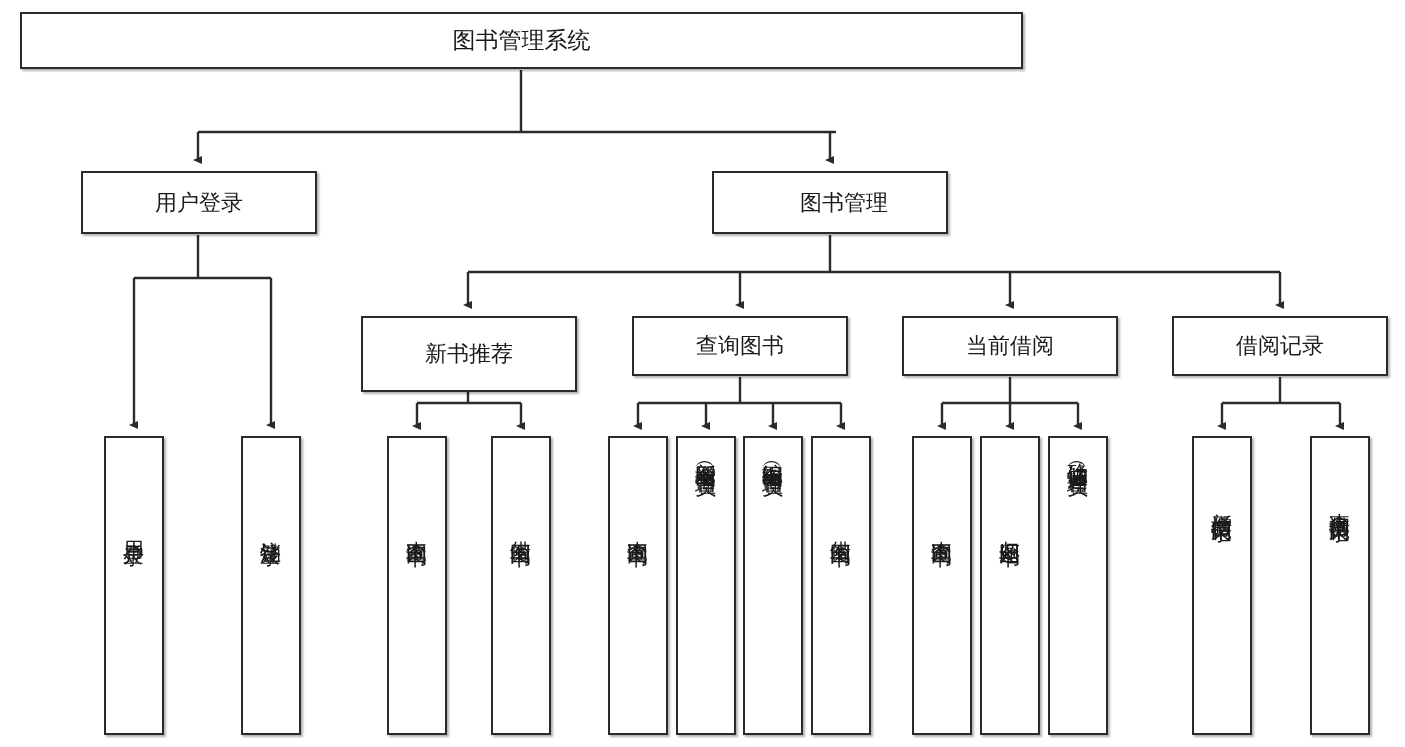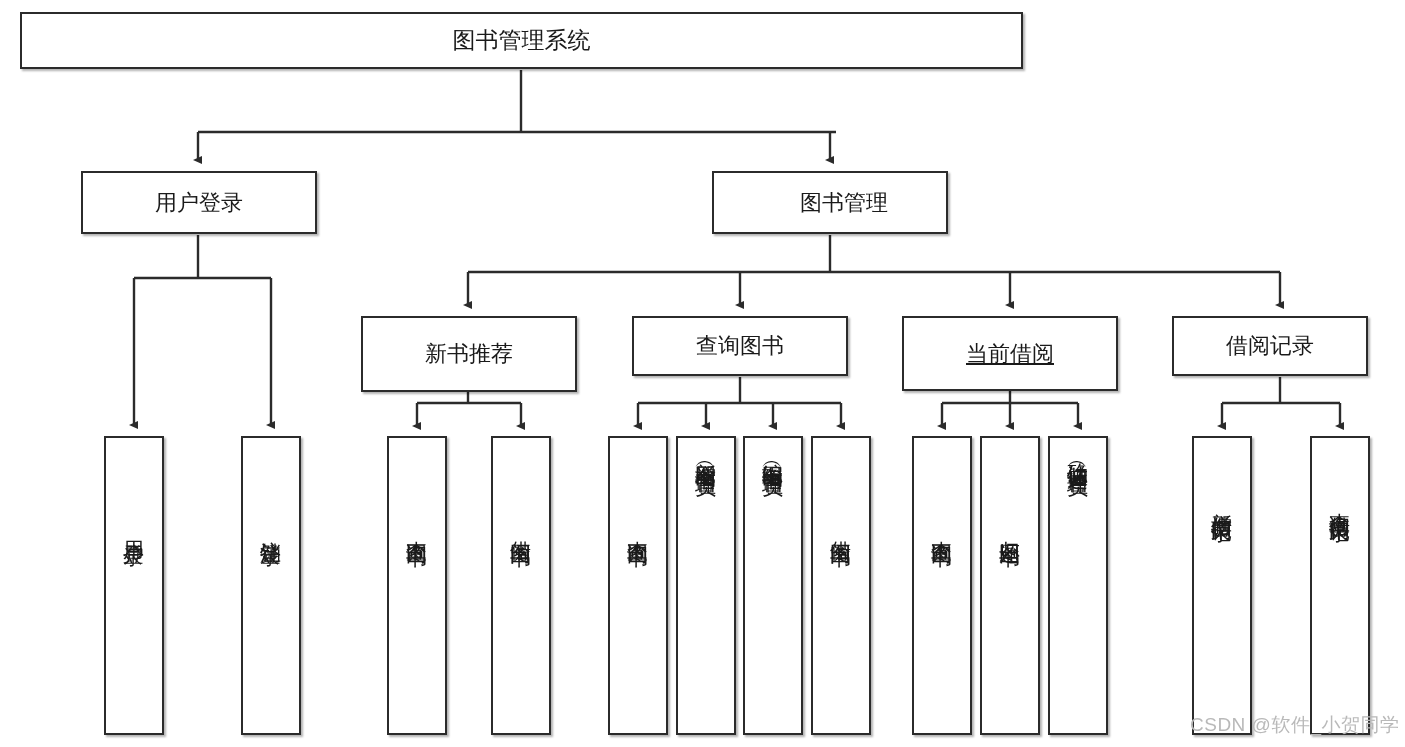--- a/index.html
+++ b/index.html
@@ -143,24 +143,24 @@
   <div class="node horiz" style="left:712px; top:171px; width:236px; height:63px;padding-left:28px;">
     <span class="label">图书管理</span>
   </div>
 
   <div class="node horiz" style="left:361px; top:316px; width:216px; height:76px;">
     <span class="label">新书推荐</span>
   </div>
   <div class="node horiz" style="left:632px; top:316px; width:216px; height:60px;">
     <span class="label">查询图书</span>
   </div>
-  <div class="node horiz" style="left:902px; top:316px; width:216px; height:75px;text-decoration:underline;">
+  <div class="node horiz" style="left:902px; top:316px; width:216px; height:60px;">
     <span class="label">当前借阅</span>
   </div>
-  <div class="node horiz" style="left:1172px; top:316px; width:196px; height:60px;">
+  <div class="node horiz" style="left:1172px; top:316px; width:216px; height:60px;">
     <span class="label">借阅记录</span>
   </div>
 
   <div class="node vert mid" style="left:104px; top:436px; width:60px; height:299px;">
     <span class="label">用户登录</span>
   </div>
   <div class="node vert mid" style="left:241px; top:436px; width:60px; height:299px;">
     <span class="label">注销登录</span>
   </div>
 
@@ -194,15 +194,14 @@
     <span class="label">确认归还（管理员）</span>
   </div>
 
   <div class="node vert mid2" style="left:1192px; top:436px; width:60px; height:299px;">
     <span class="label">新增借阅记录</span>
   </div>
   <div class="node vert mid2" style="left:1310px; top:436px; width:60px; height:299px;">
     <span class="label">查询借阅记录</span>
   </div>
 
-  <div class="watermark">CSDN @软件_小贺同学</div>
 
 </div>
 
 </body></html>

